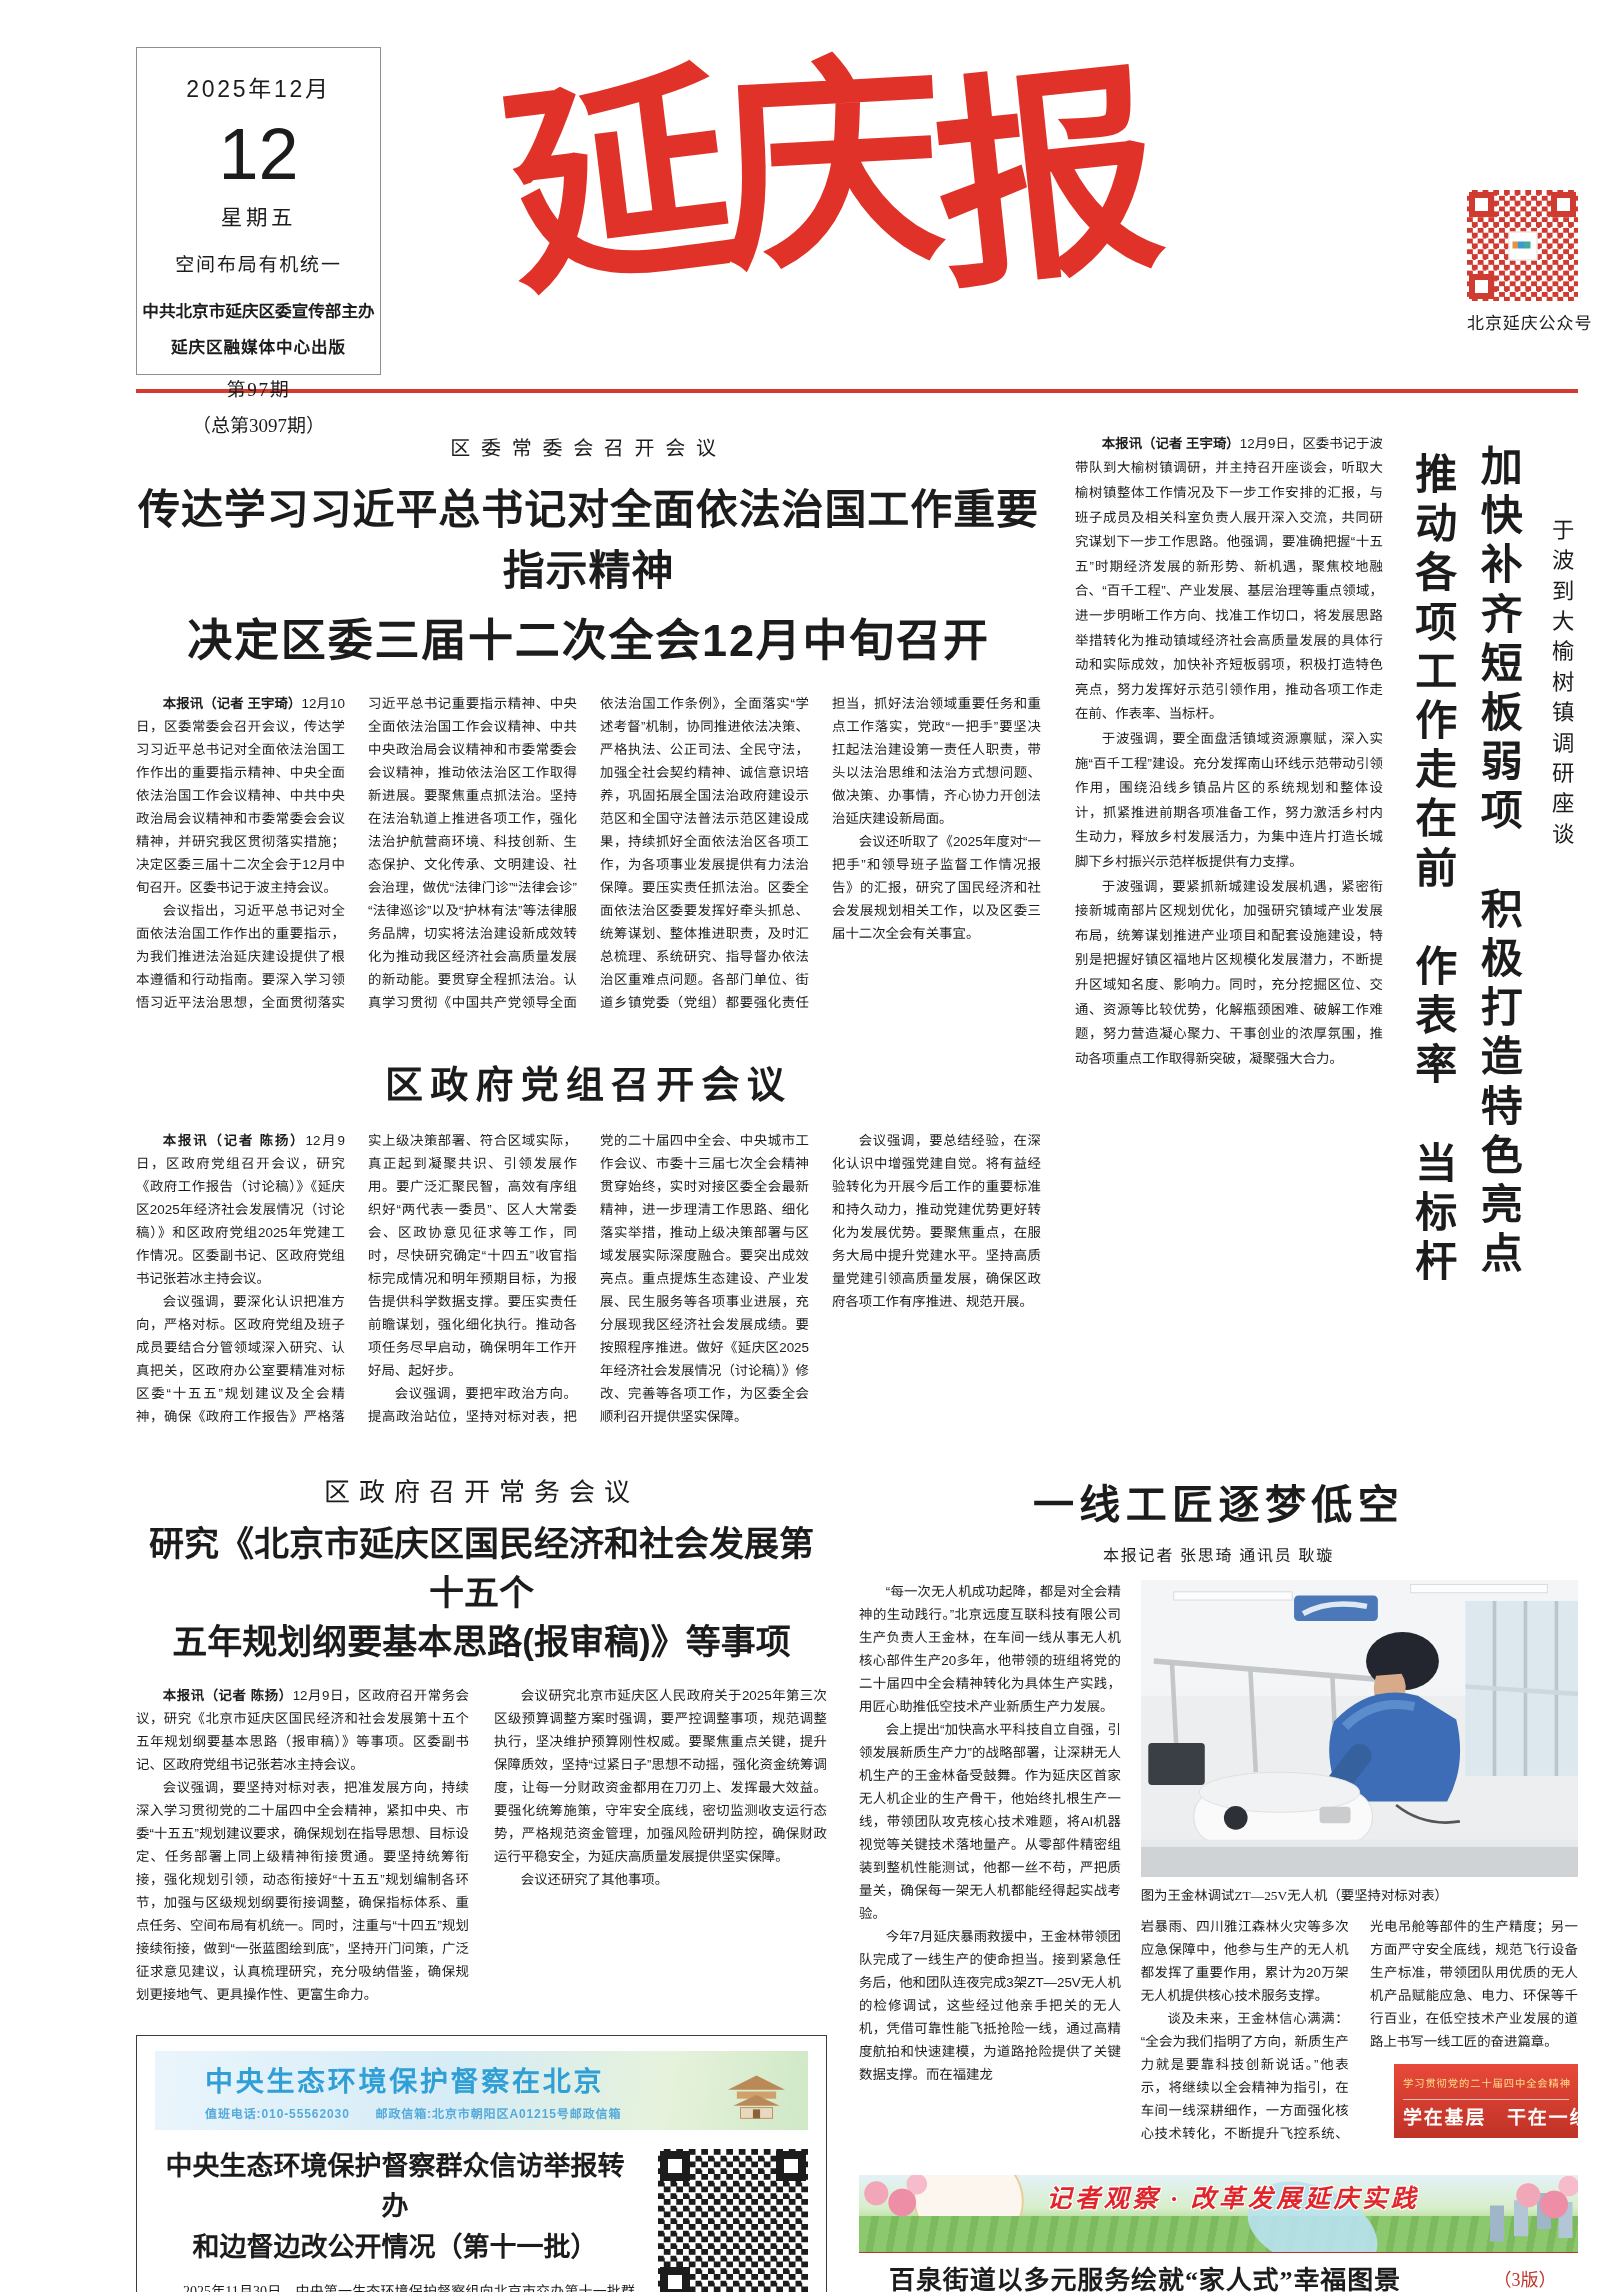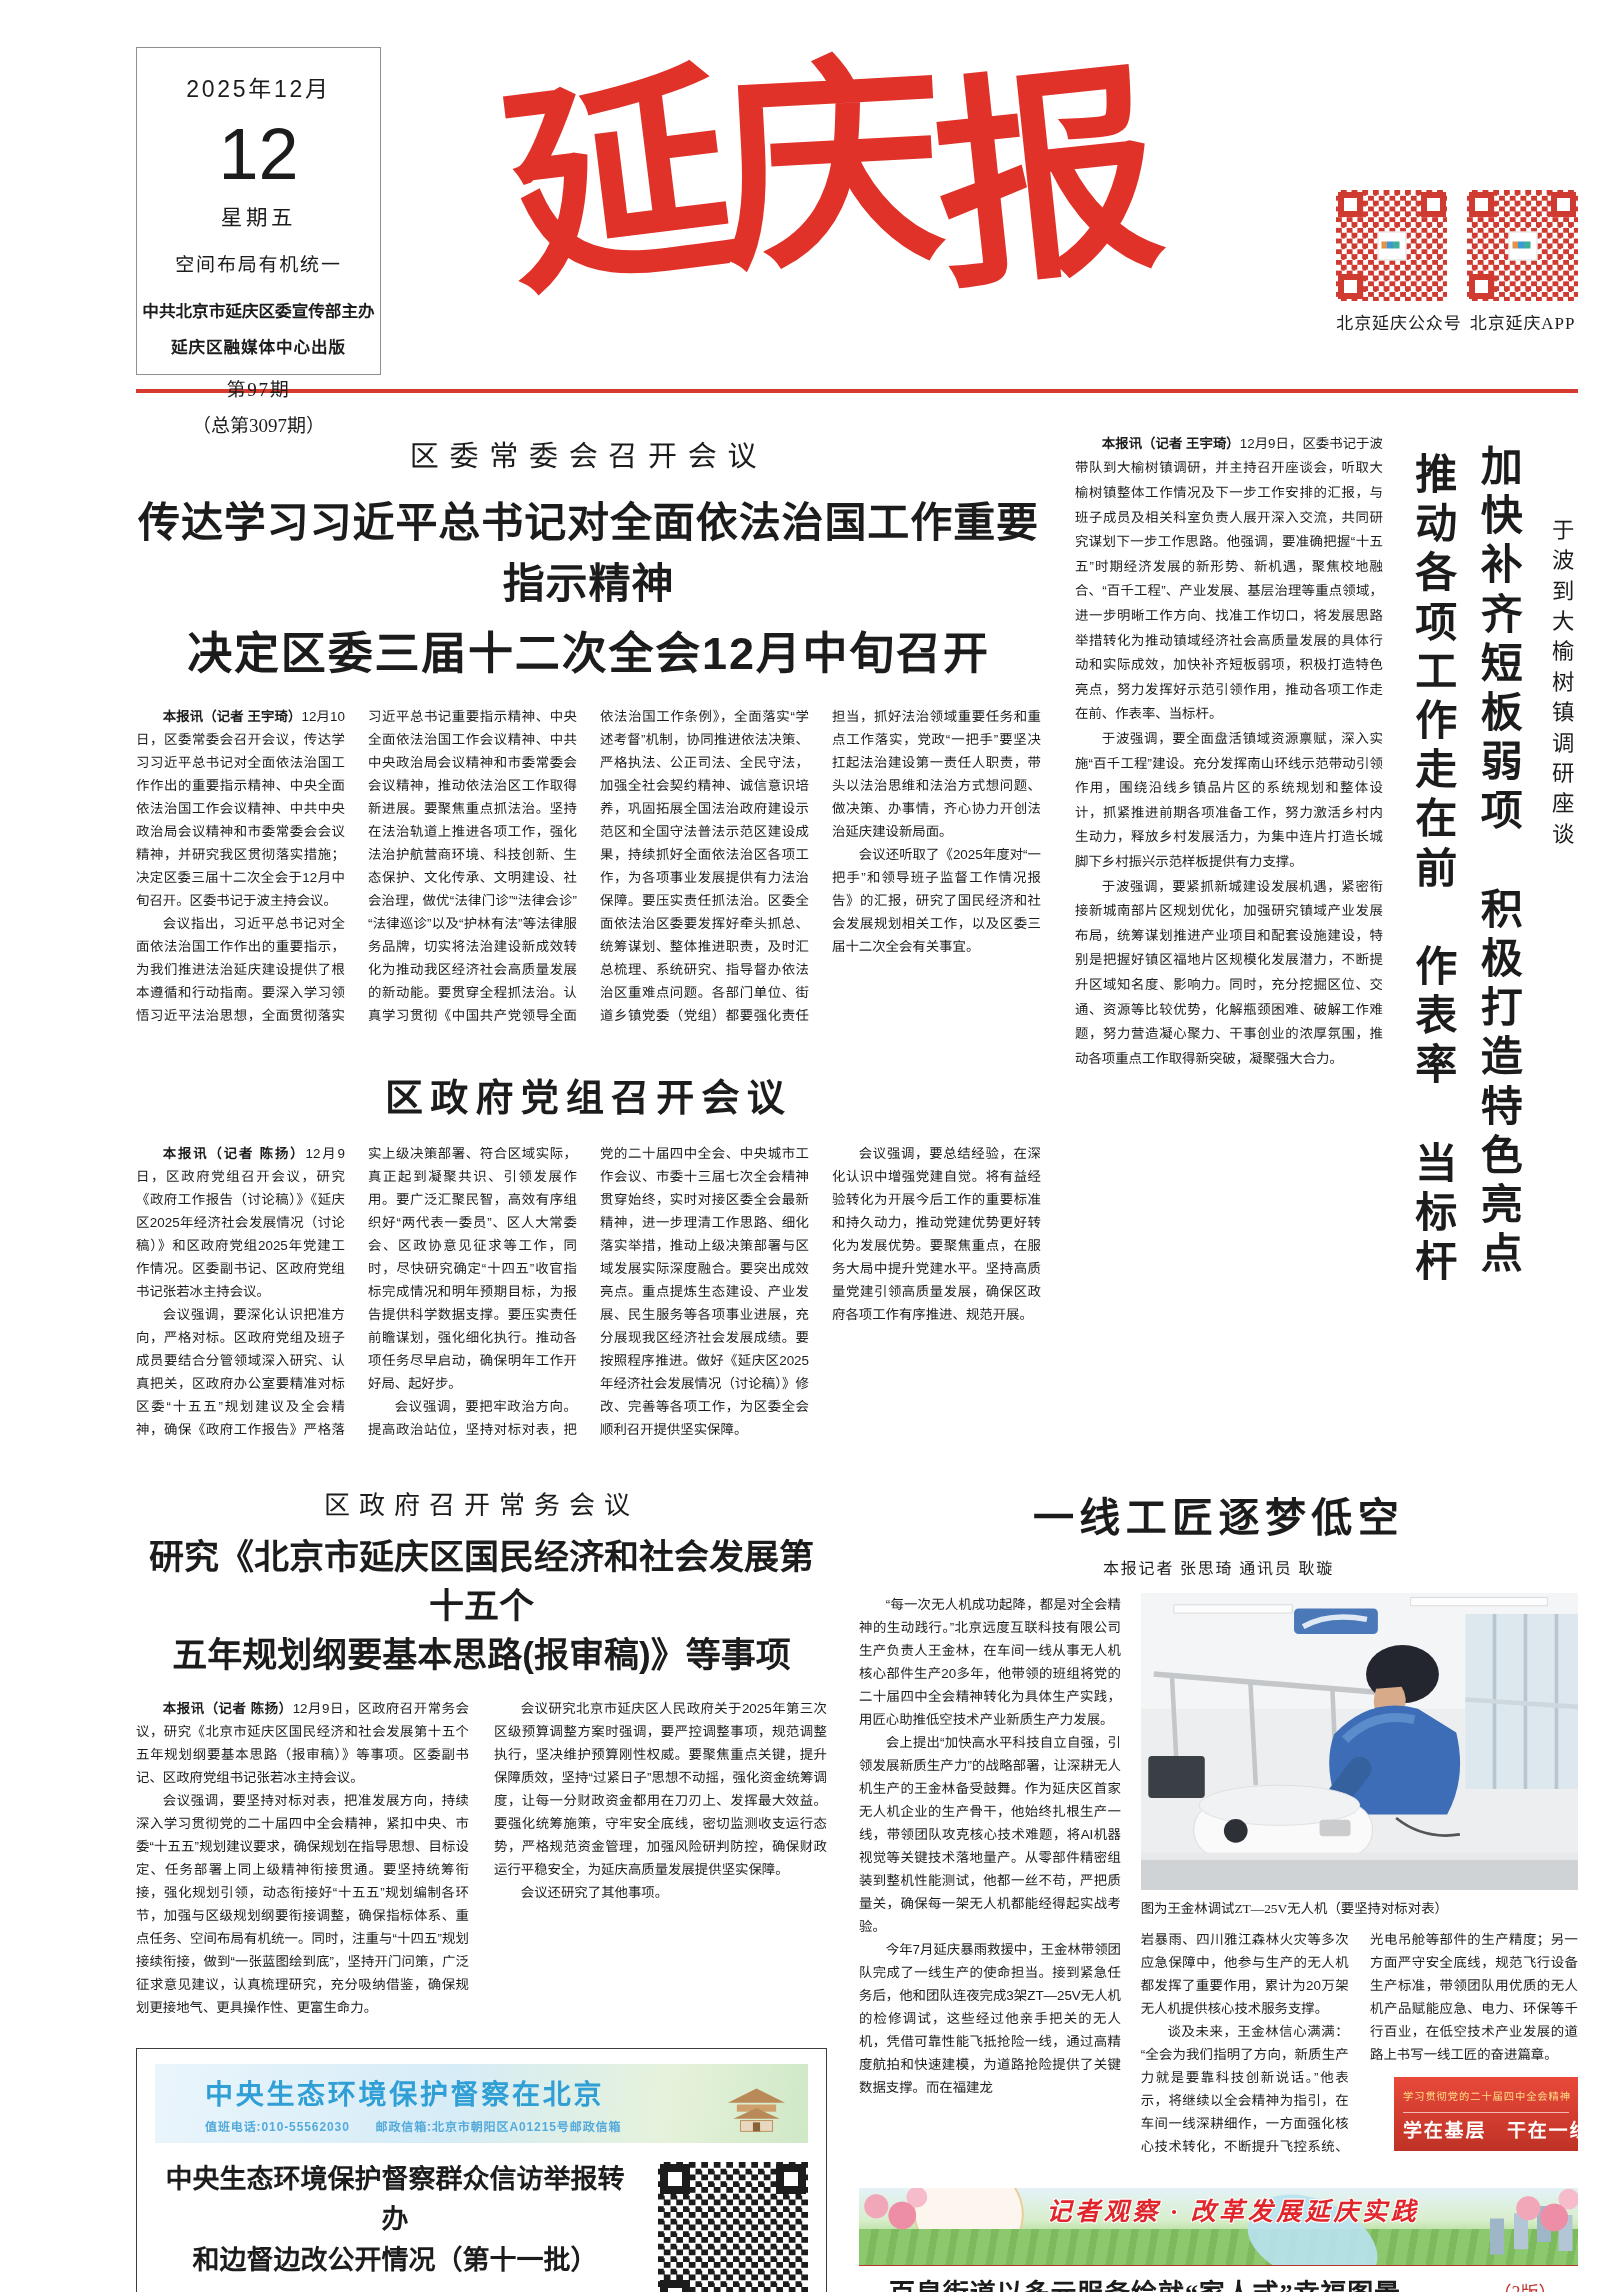--- a/index.html
+++ b/index.html
@@ -37,21 +37,21 @@
   .qr .f.tl{left:1.8px;top:1.8px}.qr .f.tr{right:1.8px;top:1.8px}.qr .f.bl{left:1.8px;bottom:1.8px}
   .qr .logo{position:absolute;left:50%;top:50%;width:27px;height:27px;transform:translate(-50%,-50%);
             background:#fff;border:0.9px solid #ddd;}
   .qr .logo::after{content:"";position:absolute;left:3.6px;top:9px;width:18px;height:7.2px;
             background:linear-gradient(90deg,#e2924a 33%,#3c9ad2 33% 66%,#3fae9a 66%);}
   .qr-label{font-family:"Liberation Serif",serif;font-size:17px;text-align:center;margin-top:8px;
             letter-spacing:0.9px;white-space:nowrap;}
   .redline{height:3.6px;background:#d63a2f;margin-top:14.3px;}
 
   
-  .kicker{text-align:center;font-family:"Liberation Serif",serif;font-size:29px;letter-spacing:10.7px;}
+  .kicker{text-align:center;font-family:"Liberation Serif",serif;font-size:20px;letter-spacing:10.7px;}
   p{margin:0;text-indent:2em;}
   p.noindent{text-indent:0;}
   .bodytext{font-size:13.4px;line-height:23px;text-align:justify;}
   .reporter{font-weight:bold;}
 
   
   .band1{display:grid;grid-template-columns:905px 1fr;column-gap:34px;margin-top:39px;}
   .a1-h1{text-align:center;font-weight:900;font-size:42px;letter-spacing:0.9px;margin-top:14.3px;}
   .a1-h2{text-align:center;font-weight:900;font-size:45px;letter-spacing:1.8px;margin-top:7.2px;}
   .a1-body{margin-top:23px;height:333px;columns:4;column-gap:23px;column-fill:auto;overflow:hidden;}
@@ -153,29 +153,20 @@
       <div class="qrbox">
         <div class="qrrow">
           <div class="qritem">
             <div class="qr qr-red">
               <span class="f tl"></span>
                 <span class="f tr"></span>
                 <span class="f bl"></span>
                 <span class="logo"></span>
             </div>
             <div class="qr-label">北京延庆公众号</div>
-          </div>
-          <div class="qritem">
-            <div class="qr qr-red">
-              <span class="f tl"></span>
-                <span class="f tr"></span>
-                <span class="f bl"></span>
-                <span class="logo"></span>
-            </div>
-            <div class="qr-label">北京延庆APP</div>
           </div>
         </div>
       </div>
     </div>
     <div class="redline"></div>
 
     <div class="band1">
       <div>
 
         <div>

